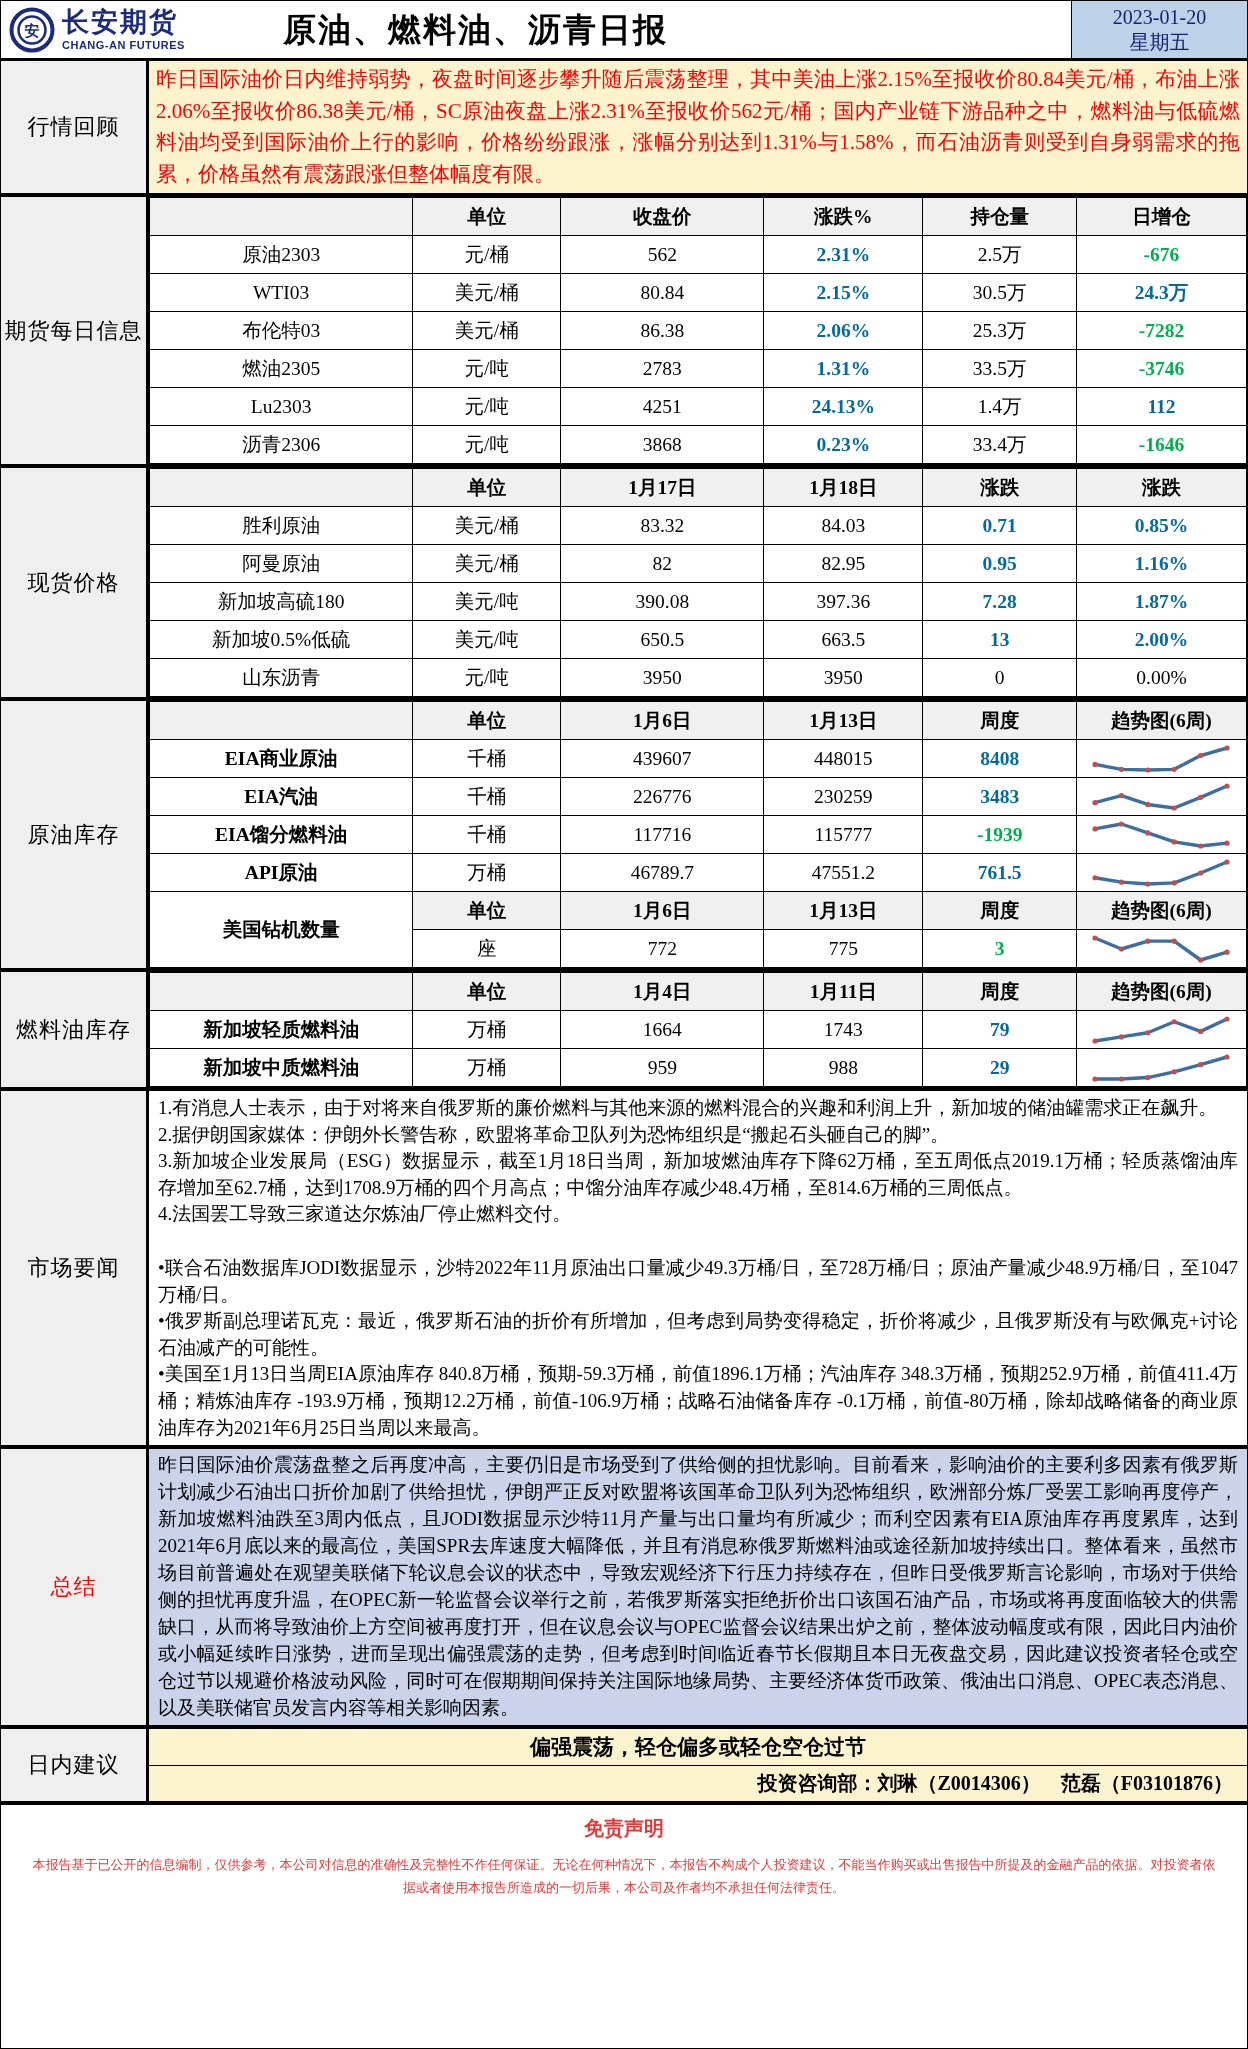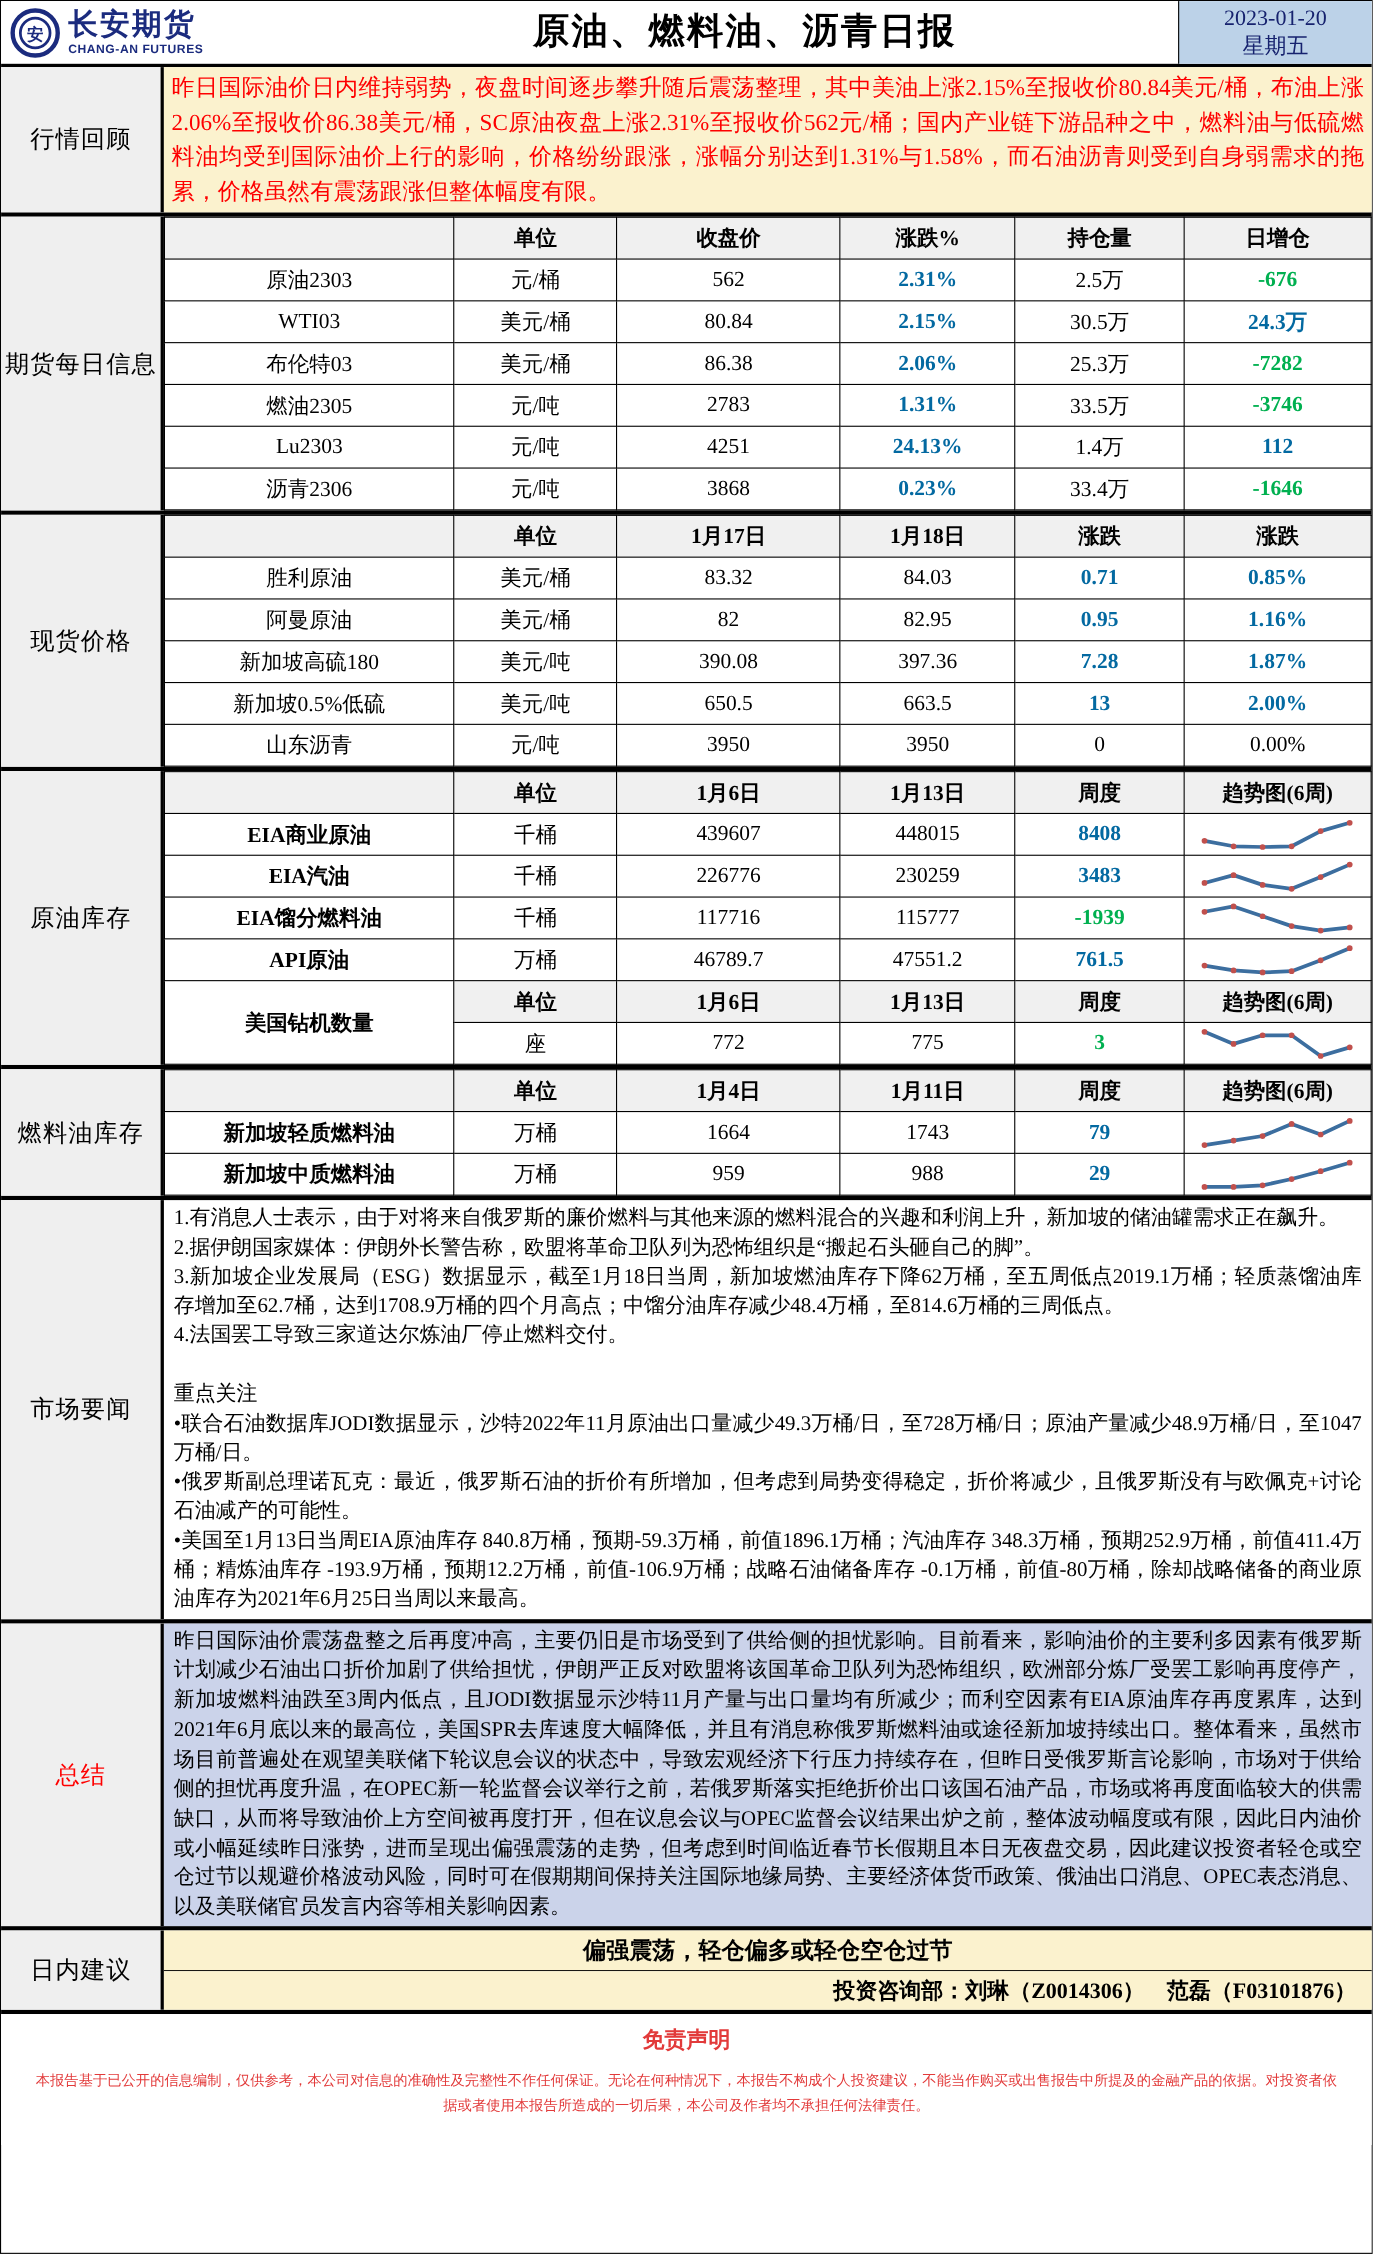--- a/index.html
+++ b/index.html
@@ -5,21 +5,21 @@
   html,body{margin:0;padding:0;background:#ffffff;}
   body{width:1248px;font-family:"Liberation Serif","DejaVu Serif",serif;color:#000;}
   .page{width:1248px;min-height:2049px;box-sizing:border-box;border:1px solid #000;}
 
   
   .header{display:flex;height:57px;border-bottom:3px solid #000;align-items:stretch;background:#fff;}
   .logo{width:282px;display:flex;align-items:center;padding-left:8px;gap:7px;box-sizing:border-box;}
   .logo-texts{display:flex;flex-direction:column;line-height:1;}
   .logo-cn{font-family:"Liberation Sans","DejaVu Sans",sans-serif;font-weight:bold;font-size:27px;color:#1B2B7E;letter-spacing:2px;}
   .logo-en{font-family:"Liberation Sans","DejaVu Sans",sans-serif;font-weight:bold;font-size:11px;color:#1B2B7E;margin-top:4px;letter-spacing:.5px;}
-  .title{flex:1;text-align:center;font-family:Liberation Serif, serif;font-weight:bold;font-size:33px;line-height:57px;letter-spacing:2px;}
+  .title{flex:1;text-align:left;font-family:Liberation Sans, sans-serif;font-weight:bold;font-size:33px;line-height:57px;letter-spacing:2px;}
   .datecell{width:176px;background:#BCD2E8;border-left:1px solid #000;display:flex;flex-direction:column;justify-content:center;align-items:center;color:#16226E;font-size:20px;line-height:1.25;box-sizing:border-box;}
 
   
   .section{display:flex;border-bottom:4px solid #000;}
   .sec-label{width:148px;min-width:148px;background:#EFEFEF;border-right:3px solid #000;display:flex;align-items:center;justify-content:center;font-size:22px;letter-spacing:1px;box-sizing:border-box;text-align:center;}
   .sec-label.red-label{color:#FE0000;}
   .sec-content{flex:1;min-width:0;display:flex;flex-direction:column;justify-content:flex-end;}
 
   .review{background:#FBF2CE;color:#FE0000;font-size:21px;line-height:1.5;padding:3px 7px;text-align:justify;}
 
@@ -401,21 +401,20 @@
 
   <div class="section">
     <div class="sec-label">市场要闻</div>
     <div class="sec-content">
       <div class="news">
         <p>1.有消息人士表示，由于对将来自俄罗斯的廉价燃料与其他来源的燃料混合的兴趣和利润上升，新加坡的储油罐需求正在飙升。</p>
         <p>2.据伊朗国家媒体：伊朗外长警告称，欧盟将革命卫队列为恐怖组织是“搬起石头砸自己的脚”。</p>
         <p>3.新加坡企业发展局（ESG）数据显示，截至1月18日当周，新加坡燃油库存下降62万桶，至五周低点2019.1万桶；轻质蒸馏油库存增加至62.7桶，达到1708.9万桶的四个月高点；中馏分油库存减少48.4万桶，至814.6万桶的三周低点。</p>
         <p>4.法国罢工导致三家道达尔炼油厂停止燃料交付。</p>
         <div class="gap"></div>
-        <p>重点关注</p>
         <p>•联合石油数据库JODI数据显示，沙特2022年11月原油出口量减少49.3万桶/日，至728万桶/日；原油产量减少48.9万桶/日，至1047万桶/日。</p>
         <p>•俄罗斯副总理诺瓦克：最近，俄罗斯石油的折价有所增加，但考虑到局势变得稳定，折价将减少，且俄罗斯没有与欧佩克+讨论石油减产的可能性。</p>
         <p>•美国至1月13日当周EIA原油库存 840.8万桶，预期-59.3万桶，前值1896.1万桶；汽油库存 348.3万桶，预期252.9万桶，前值411.4万桶；精炼油库存 -193.9万桶，预期12.2万桶，前值-106.9万桶；战略石油储备库存 -0.1万桶，前值-80万桶，除却战略储备的商业原油库存为2021年6月25日当周以来最高。</p>
       </div>
     </div>
   </div>
 
   <div class="section">
     <div class="sec-label red-label">总结</div>
     <div class="sec-content">

